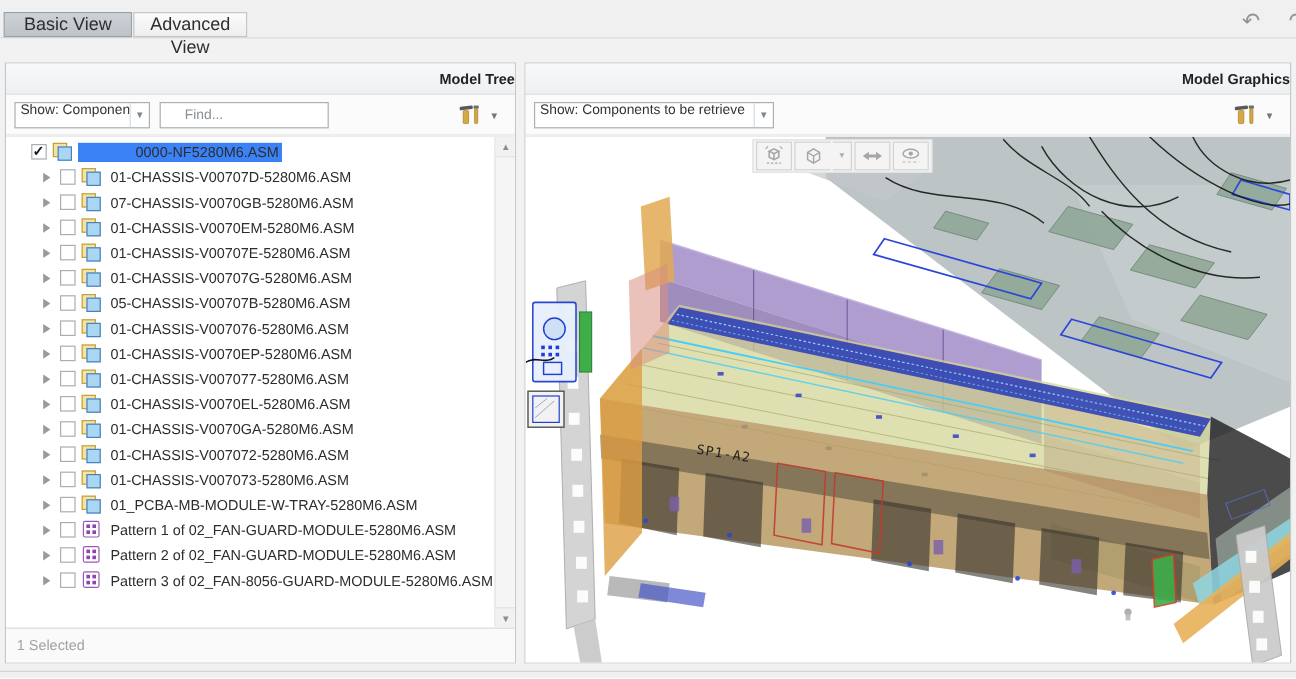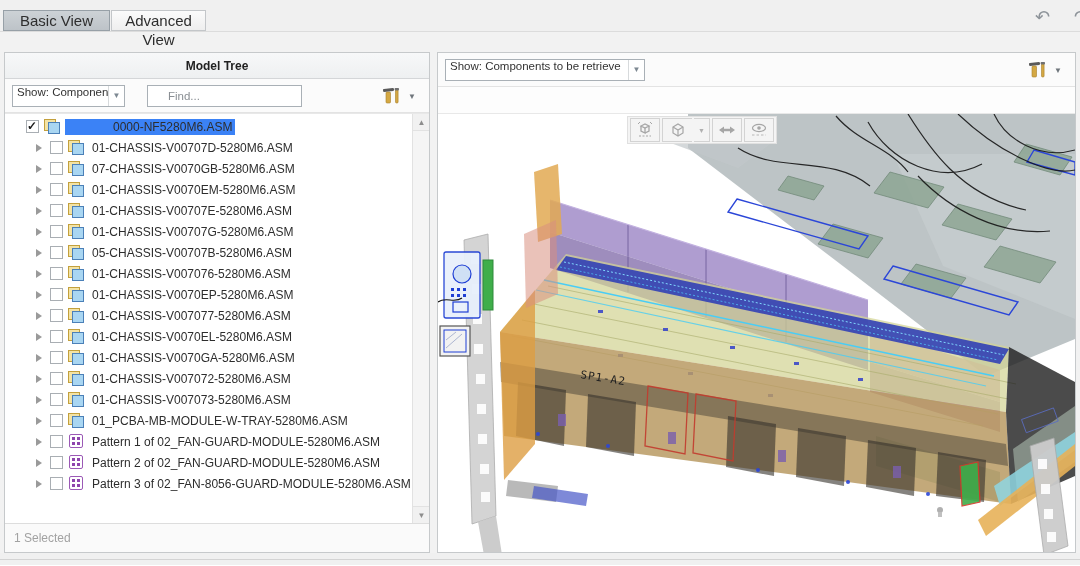--- a/index.html
+++ b/index.html
@@ -13,21 +13,21 @@
   .tab.inactive { left:111px; width:95px; background:linear-gradient(#fbfbfb,#eeeeee); border:1px solid #c3c6c9; }
   .history { position:absolute; top:6px; right:0; width:60px; height:24px; color:#8d9399; font-size:18px; }
   .history span { position:absolute; top:0; }
   .undo { right:30px; }
   .redo { right:-9px; }
 
   
   .panel { position:absolute; top:52px; height:501px; background:#fdfdfd; border:1px solid #c6c9cb; }
   .panel-left { left:4px; width:426px; }
   .panel-right { left:437px; width:639px; }
-  .panel-header { height:26px; background:linear-gradient(#f7f8f9,#eef0f1); border-bottom:1px solid #d4d6d8; text-align:center; font-weight:bold; font-size:12px; color:#222; line-height:26px; }
+  .panel-header { height:26px; background:linear-gradient(#f7f8f9,#eef0f1); border-bottom:1px solid #d4d6d8; text-align:right; font-weight:bold; font-size:12px; color:#222; line-height:26px; }
   .panel-toolbar { position:relative; height:34px; background:#fbfbfb; border-bottom:1px solid #e3e3e3; }
 
   .select { position:absolute; top:6px; height:22px; background:#fff; border:1px solid #a9b0b6; display:flex; cursor:default; }
   .select .sel-text { flex:1; padding:0 4px; font-size:11.5px; color:#333; white-space:nowrap; overflow:hidden; }
   .select .sel-arrow { width:16px; border-left:1px solid #d7dadc; color:#7d8892; font-size:8px; text-align:center; line-height:20px; }
 
   .find-input { position:absolute; top:6px; height:22px; border:1px solid #a9b0b6; background:#fff; font-family:"Liberation Sans",sans-serif; font-size:11.5px; padding:0 5px; color:#333; }
   .find-input::placeholder { color:#8a8f94; }
 
   .filter-btn { position:absolute; top:5px; right:6px; width:42px; height:24px; display:flex; align-items:center; cursor:default; }
@@ -83,21 +83,21 @@
 </div>
 
 <div class="panel panel-left">
   <div class="panel-header">Model Tree</div>
 
   <div class="panel-toolbar">
     <div class="select" style="left:7px; width:113px;">
       <span class="sel-text">Show: Componen</span>
       <span class="sel-arrow">▼</span>
     </div>
-    <input class="find-input" style="left: 142px; width: 155px; padding-left: 20px;" placeholder="Find...">
+    <input class="find-input" style="left: 128px; width: 141px; padding-left: 20px;" placeholder="Find...">
     <div class="filter-btn">
       <svg width="22" height="22" viewBox="0 0 22 22">
         <rect x="2" y="3.5" width="11" height="3" rx="1" fill="#5a5a5a" transform="rotate(-7 7 5)"></rect>
         <rect x="5" y="7" width="4.5" height="11" rx="1" fill="#d4a843" stroke="#a87f2a" stroke-width="0.6"></rect>
         <rect x="14.5" y="4" width="2.6" height="14" rx="1" fill="#d4a843" stroke="#a87f2a" stroke-width="0.6"></rect>
         <rect x="13.6" y="3" width="4.4" height="2.4" rx="0.8" fill="#707070"></rect>
       </svg>
       <span class="dd">▼</span>
     </div>
   </div>
@@ -252,20 +252,21 @@
     <div class="scrollbar">
       <div class="sb-btn sb-up">▲</div>
       <div class="sb-btn sb-down">▼</div>
     </div>
   </div>
 
   <div class="status-bar">1 Selected</div>
 </div>
 
 <div class="panel panel-right">
+  <div class="panel-header">Model Graphics</div>
 
   <div class="panel-toolbar">
     <div class="select" style="left:7px; width:200px;">
       <span class="sel-text">Show: Components to be retrieve</span>
       <span class="sel-arrow">▼</span>
     </div>
     <div class="filter-btn">
       <svg width="22" height="22" viewBox="0 0 22 22">
         <rect x="2" y="3.5" width="11" height="3" rx="1" fill="#5a5a5a" transform="rotate(-7 7 5)"></rect>
         <rect x="5" y="7" width="4.5" height="11" rx="1" fill="#d4a843" stroke="#a87f2a" stroke-width="0.6"></rect>

